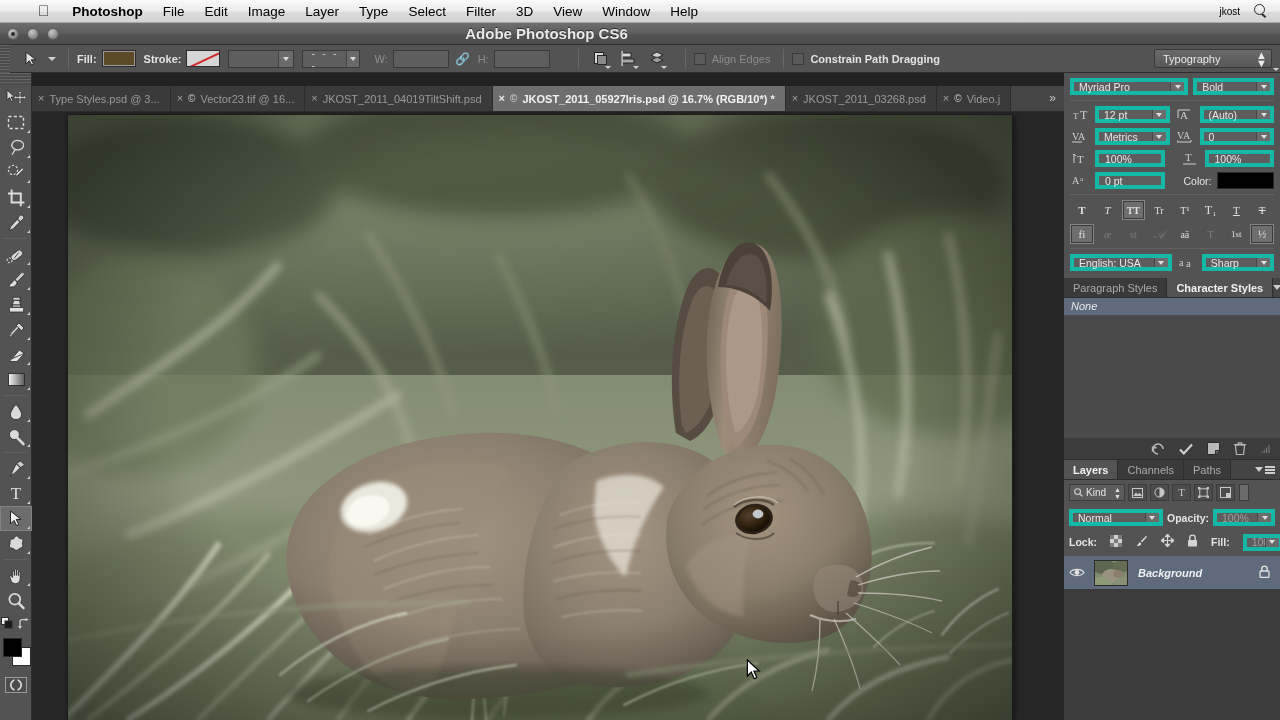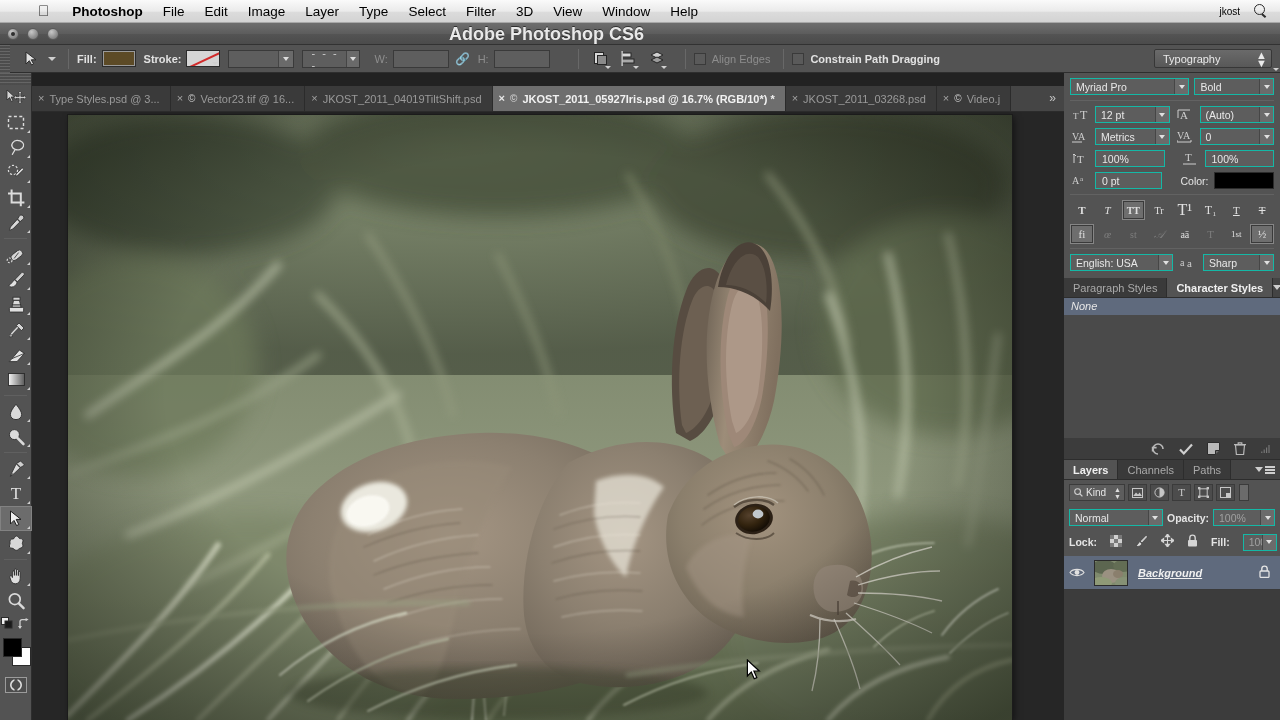--- a/index.html
+++ b/index.html
@@ -36,21 +36,21 @@
 
   
   #titlebar {
     position: absolute; left: 0; top: 23px; width: 1280px; height: 22px;
     background: linear-gradient(180deg, #6e6e6e 0%, #5d5d5d 50%, #545454 51%, #4b4b4b 100%);
     border-bottom: 1px solid #323232;
     z-index: 55;
   }
   #titlebar .tl-title {
     position: absolute; left: 0; top: 0; width: 1093px; text-align: center;
-    line-height: 22px; font-size: 18px; font-weight: bold; color: #e9e9e9;
+    line-height: 22px; font-size: 15px; font-weight: bold; color: #e9e9e9;
     text-shadow: 0 -1px 0 rgba(0,0,0,.55);
   }
   .lights { position: absolute; left: 7px; top: 5px; display: flex; gap: 8px; }
   .light { width: 12px; height: 12px; border-radius: 50%;
     background: radial-gradient(circle at 35% 30%, #c8c8c8, #8e8e8e 60%, #6f6f6f 100%);
     border: 1px solid #5a5a5a; }
   .light.close::after {
     content:""; display:block; width:4px; height:4px; border-radius:50%;
     background:#2e2e2e; margin:3px auto 0;
   }
@@ -181,21 +181,21 @@
     background:#3a3a3a; border-right:1px solid #2d2d2d; white-space:nowrap;
   }
   .ptab.active { background:#535353; color:#f0f0f0; font-weight:bold; }
   .pmenu { margin-left:auto; display:flex; align-items:center; gap:2px; padding-right:5px; }
   .pmenu .ca { width:0;height:0;border-left:4px solid transparent;border-right:4px solid transparent;border-top:5px solid #cecece;}
   .pmenu .lines { width:10px;height:8px; background: repeating-linear-gradient(180deg,#cecece 0 1.5px, transparent 1.5px 3px); }
 
   .pbody { background:#535353; padding: 5px 6px; }
   .row { display:flex; align-items:center; gap:5px; margin-bottom:5px; }
   .ctl {
-    height:17px; background:#5d5d5d; border:1px solid #14b8a6; display:flex; align-items:center;
+    height:17px; background:#5d5d5d; border:4px solid #14b8a6; display:flex; align-items:center;
     font-size:10.5px; color:#e8e8e8; padding-left:5px; position:relative;
   }
   .ctl .arw {
     position:absolute; right:0; top:0; bottom:0; width:14px; background:#6b6b6b;
     border-left:1px solid #464646; display:flex; align-items:center; justify-content:center;
   }
   .ctl .arw i { width:0;height:0;border-left:3px solid transparent;border-right:3px solid transparent;border-top:4px solid #e0e0e0; font-style:normal; }
   .ctl.plain { padding-left:6px; }
   .ico-lbl { width:20px; height:17px; display:flex; align-items:center; justify-content:center; color:#cfcfcf; font-size:11px; }
   .hsep { height:1px; background:#454545; border-bottom:1px solid #626262; margin:4px 0 5px; }
@@ -228,21 +228,21 @@
   }
   .kf { width:19px;height:17px; display:flex;align-items:center;justify-content:center;
         background:#4c4c4c; border:1px solid #3b3b3b; color:#cbcbcb; }
 
   .blendrow { display:flex; align-items:center; gap:4px; padding: 4px 5px; background:#535353; }
   .lockrow { display:flex; align-items:center; gap:13px; padding: 3px 5px 5px; background:#535353; }
 
   .layeritem { height:34px; display:flex; align-items:center; background:#4a4a4a; border-bottom:1px solid #3a3a3a; }
   .layeritem.sel { background:#5f6a7d; }
   .lthumb { width:34px; height:26px; margin-left:4px; border:1px solid #2b2b2b; overflow:hidden; }
-  .lname { font-size:11px; color:#f0f0f0; font-style:italic; font-weight:bold; margin-left:10px;text-decoration:underline; }
+  .lname { font-size:11px; color:#f0f0f0; font-style:italic; font-weight:bold; margin-left:10px; }
   .lockicn { margin-left:auto; margin-right:10px; color:#d8d8d8; }
   .layerlist { background:#3f3f3f; }
 </style>
 </head>
 <body>
 
 <div id="app">
 
   <div id="macbar">
     <span class="mac-apple"></span>
@@ -914,21 +914,21 @@
           <div class="sbtn">
               <span style="font-style:italic">T</span>
             </div>
           <div class="sbtn on">
               <span style="font-weight:bold;font-size:10px">TT</span>
             </div>
           <div class="sbtn">
               <span style="font-size:10px">Tr</span>
             </div>
           <div class="sbtn">
-              <span style="font-size:16px">T¹</span>
+              <span style="font-size:10px">T¹</span>
             </div>
           <div class="sbtn">
               <span style="font-size:12px">T₁</span>
             </div>
           <div class="sbtn">
               <span style="text-decoration:underline">T</span>
             </div>
           <div class="sbtn">
               <span style="text-decoration:line-through">T</span>
             </div>

